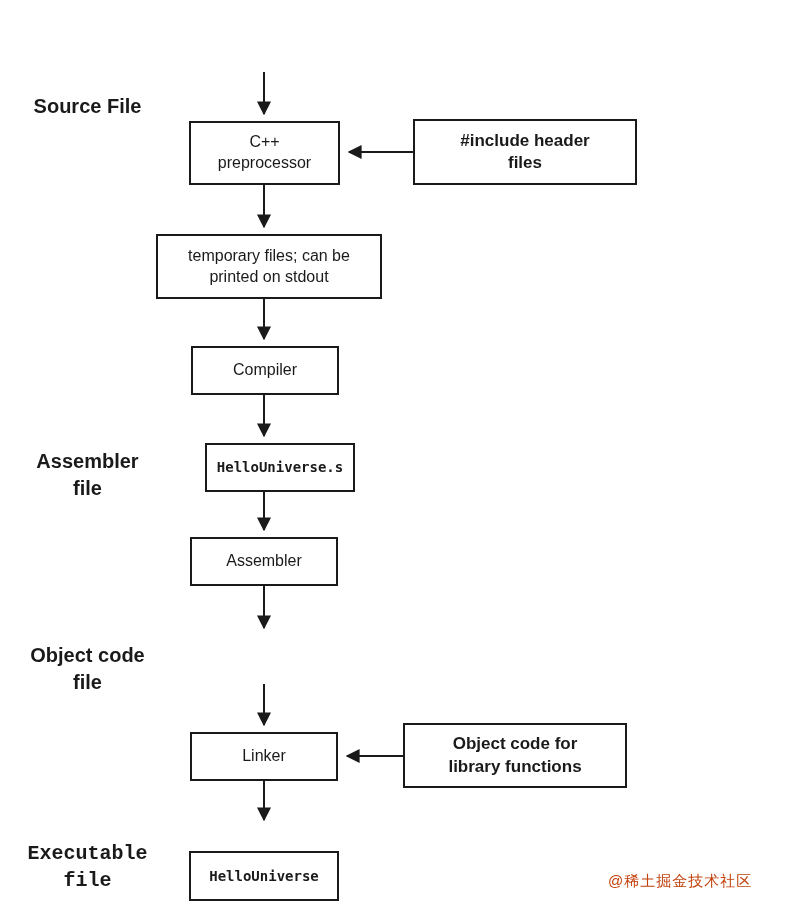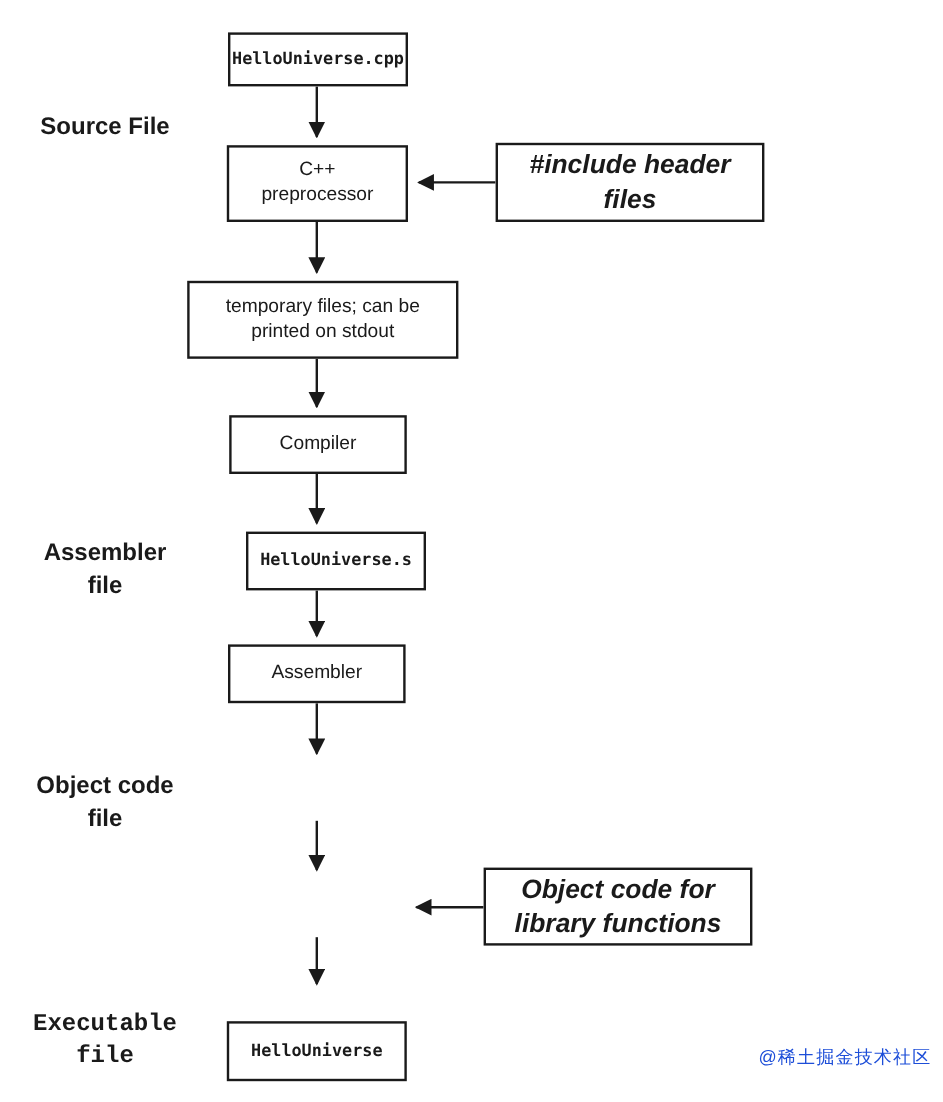--- a/index.html
+++ b/index.html
@@ -30,37 +30,35 @@
     font-size: 16px;
     line-height: 1.3;
   }
   .mono {
     font-family: "DejaVu Sans Mono", monospace;
     font-weight: bold;
     font-size: 14px;
   }
   .bold-box {
     font-weight: bold;
-    font-size: 22px;
-    font-style: italic;
+    font-size: 17px;
   }
   .stage-label {
     position: absolute;
     font-weight: bold;
     font-size: 20px;
     text-align: center;
     white-space: pre-line;
     line-height: 1.35;
   }
   .watermark {
     position: absolute;
     font-size: 15px;
-    color: #1d4ed8;
+    color: #c2410c;
     letter-spacing: 1px;
-    margin-left: 24px;
   }
 </style>
 </head>
 <body>
 
 <div class="canvas">
 
   <svg class="arrows" viewBox="0 0 786 918" xmlns="http://www.w3.org/2000/svg">
     <defs>
       <marker id="ah" viewBox="0 0 10 10" refX="9" refY="5" markerWidth="7" markerHeight="7" orient="auto-start-reverse">
@@ -72,38 +70,38 @@
     <line x1="264" y1="299" x2="264" y2="339" stroke="#1a1a1a" stroke-width="2" marker-end="url(#ah)"></line>
     <line x1="264" y1="395" x2="264" y2="436" stroke="#1a1a1a" stroke-width="2" marker-end="url(#ah)"></line>
     <line x1="264" y1="492" x2="264" y2="530" stroke="#1a1a1a" stroke-width="2" marker-end="url(#ah)"></line>
     <line x1="264" y1="586" x2="264" y2="628" stroke="#1a1a1a" stroke-width="2" marker-end="url(#ah)"></line>
     <line x1="264" y1="684" x2="264" y2="725" stroke="#1a1a1a" stroke-width="2" marker-end="url(#ah)"></line>
     <line x1="264" y1="781" x2="264" y2="820" stroke="#1a1a1a" stroke-width="2" marker-end="url(#ah)"></line>
     <line x1="413" y1="152" x2="349" y2="152" stroke="#1a1a1a" stroke-width="2" marker-end="url(#ah)"></line>
     <line x1="403" y1="756" x2="347" y2="756" stroke="#1a1a1a" stroke-width="2" marker-end="url(#ah)"></line>
   </svg>
 
-  <div class="box mono" style="left:190px; top:27px;  width:150px; height:45px;">HelloUniverse.cpp</div>
 
   <div class="box" style="left:189px; top:121px; width:151px; height:64px;">C++
 preprocessor</div>
 
   <div class="box bold-box" style="left:413px; top:119px; width:224px; height:66px;">#include header
 files</div>
 
   <div class="box" style="left:156px; top:234px; width:226px; height:65px;">temporary files; can be
 printed on stdout</div>
 
   <div class="box" style="left:191px; top:346px; width:148px; height:49px;">Compiler</div>
 
   <div class="box mono" style="left:205px; top:443px; width:150px; height:49px;">HelloUniverse.s</div>
 
   <div class="box" style="left:190px; top:537px; width:148px; height:49px;">Assembler</div>
 
 
+  <div class="box" style="left:190px; top:732px; width:148px; height:49px;">Linker</div>
 
   <div class="box bold-box" style="left:403px; top:723px; width:224px; height:65px;">Object code for
 library functions</div>
 
   <div class="box mono" style="left:189px; top:827px; width:150px; height:50px;margin-top:24px;">HelloUniverse</div>
 
   <div class="stage-label" style="left:20px; top:93px;  width:135px;">Source File</div>
 
   <div class="stage-label" style="left:20px; top:448px; width:135px;">Assembler
 file</div>

